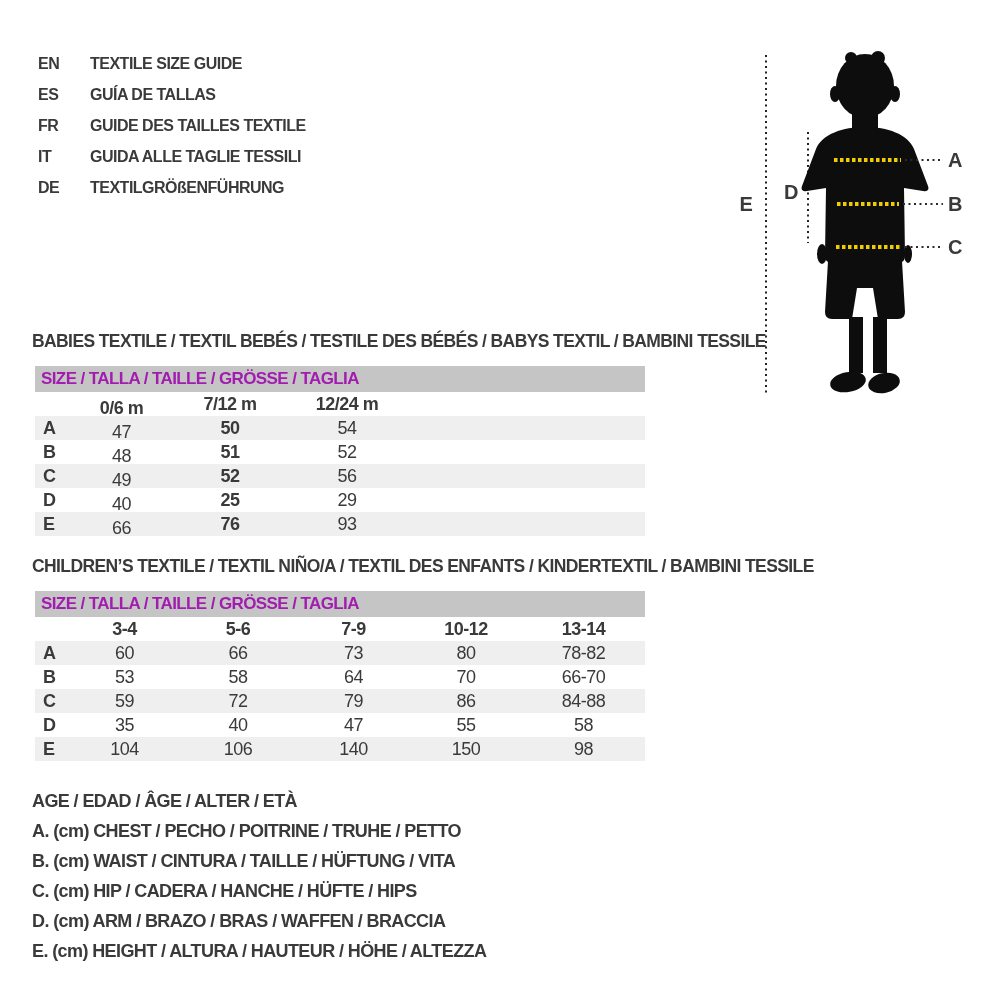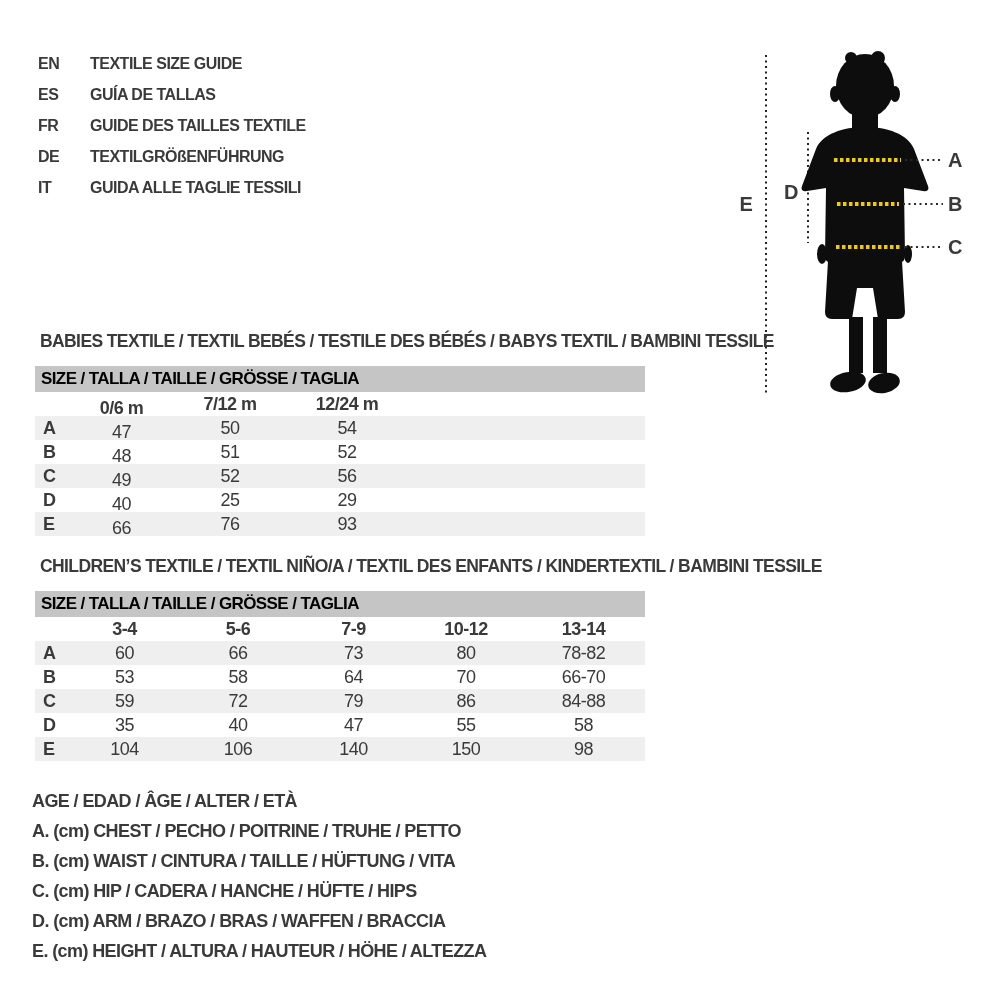--- a/index.html
+++ b/index.html
@@ -6,37 +6,37 @@
   .page{position:relative;width:1000px;height:1000px;background:#ffffff;overflow:hidden;
         font-family:"Liberation Sans","DejaVu Sans",sans-serif;color:#3a3a3a;letter-spacing:-0.5px;}
 
   
   .lang-block{position:absolute;left:38px;top:48px;}
   .lang-row{display:flex;height:31px;align-items:center;font-size:16px;font-weight:700;}
   .lang-code{width:52px;}
   .lang-title{white-space:nowrap;}
 
   
-  .sec-heading{position:absolute;left:40px;font-size:17.5px;font-weight:700;white-space:nowrap;letter-spacing:-0.6px;}
+  .sec-heading{position:absolute;left:32px;font-size:17.5px;font-weight:700;white-space:nowrap;letter-spacing:-0.6px;}
   .babies-heading{top:331px;}
   .children-heading{top:556px;}
 
   
   .size-table{position:absolute;left:35px;width:610px;}
   .babies-table{top:366px;}
   .children-table{top:591px;}
-  .size-bar{height:26px;line-height:26px;background:#c5c5c5;color:#000000;
+  .size-bar{height:26px;line-height:26px;background:#c5c5c5;color:#a21caf;
             font-size:17px;font-weight:700;padding-left:6px;box-sizing:border-box;letter-spacing:-0.6px;}
   .trow{display:flex;height:24px;align-items:center;font-size:18px;}
   .trow.striped{background:#efefef;}
   .cell{text-align:center;}
   .cell.lab{width:35px;text-align:left;padding-left:8px;box-sizing:border-box;font-weight:700;}
   .colhead .cell{font-weight:700;}
   .val{font-weight:400;}
-  .b1{width:103px;margin-top:9px;} .b2{width:114px;} .b3{width:120px;}
+  .b1{width:103px;margin-top:9px;} .b2{width:114px;font-weight:bold;} .b3{width:120px;}
   .c1{width:109px;} .c2{width:118px;} .c3{width:113px;} .c4{width:112px;} .c5{width:123px;}
 
   
   .legend{position:absolute;left:32px;top:786px;}
   .legend-line{height:30px;line-height:30px;font-size:18px;font-weight:700;white-space:nowrap;letter-spacing:-0.6px;}
 
   
   .figure-wrap{position:absolute;left:715px;top:40px;width:270px;height:360px;}
   .sil{fill:#0d0d0d;}
   .dot-vert{stroke:#222222;stroke-width:2;stroke-dasharray:2 3.5;fill:none;}
@@ -57,26 +57,26 @@
     </div>
     <div class="lang-row">
       <span class="lang-code">ES</span>
       <span class="lang-title">GUÍA DE TALLAS</span>
     </div>
     <div class="lang-row">
       <span class="lang-code">FR</span>
       <span class="lang-title">GUIDE DES TAILLES TEXTILE</span>
     </div>
     <div class="lang-row">
+      <span class="lang-code">IT</span>
+      <span class="lang-title">GUIDA ALLE TAGLIE TESSILI</span>
+    </div>
+    <div class="lang-row">
       <span class="lang-code">DE</span>
       <span class="lang-title">TEXTILGRÖßENFÜHRUNG</span>
-    </div>
-    <div class="lang-row">
-      <span class="lang-code">IT</span>
-      <span class="lang-title">GUIDA ALLE TAGLIE TESSILI</span>
     </div>
   </div>
 
   <div class="figure-wrap">
     <svg viewBox="0 0 270 360" width="270" height="360">
 
       <line class="dot-vert" x1="51" y1="15" x2="51" y2="353"></line>
 
       <line class="dot-vert" x1="93" y1="92" x2="93" y2="203"></line>
 

